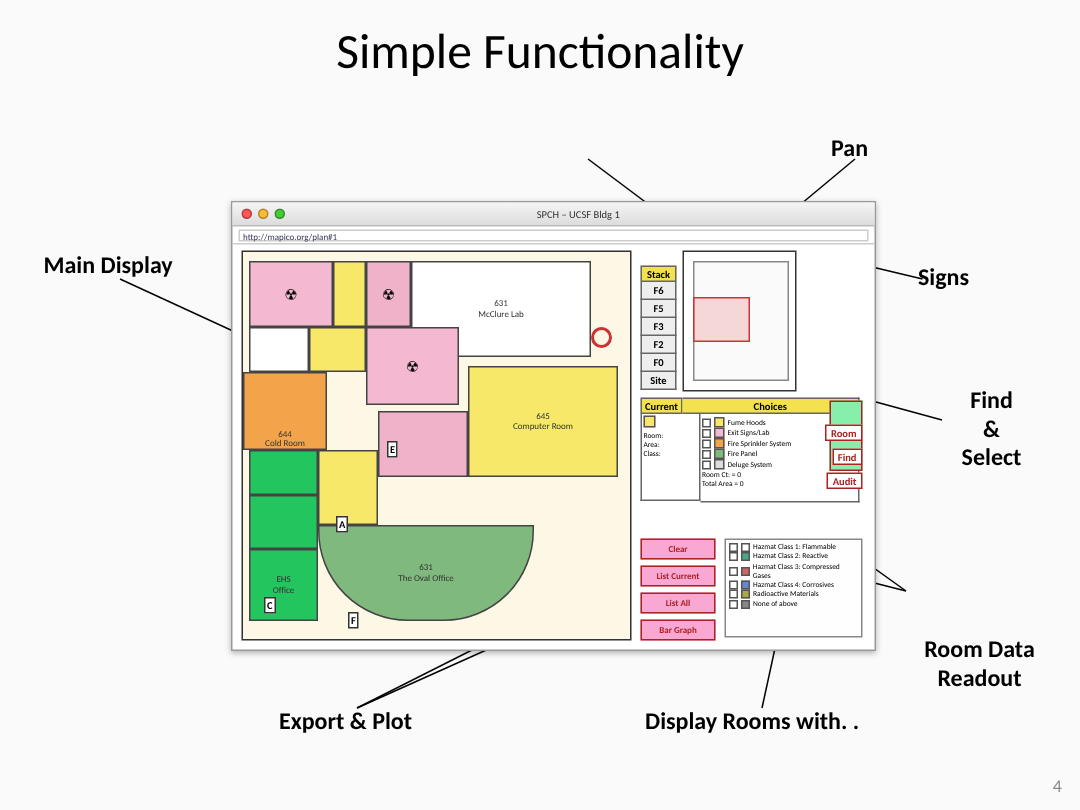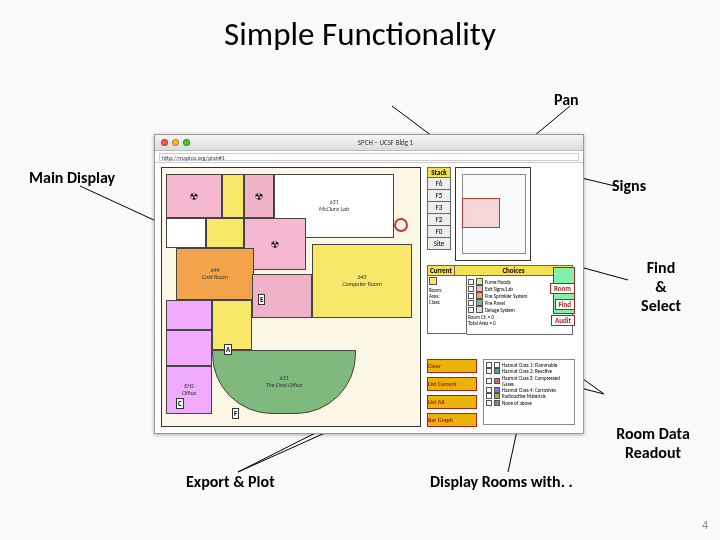--- a/index.html
+++ b/index.html
@@ -21,31 +21,31 @@
   .body { position:relative; height:270px; }
 
   
   .plan { position:absolute; left:6px; top:4px; width:260px; height:260px; border:1px solid #333; background:#fdf7e6; overflow:hidden; }
   .room { position:absolute; border:1px solid #444; font-size:6px; color:#333; display:flex; align-items:center; justify-content:center; text-align:center; }
   .r-pink { background:#f4b8d0; }
   .r-yel  { background:#f7e86a; }
   .r-org  { background:#f3a44a; }
   .r-grn  { background:#7fb97d; }
   .r-wht  { background:#fff; }
-  .r-gry  { background:#f0abfc; }
+  .r-gry  { background:#22c55e; }
   .r-pink2 { background:#efb2c9; }
   .haz { font-size:10px; color:#000; }
   .nonsmoke { width:14px; height:14px; border:2px solid #c33; border-radius:50%; position:absolute; }
   .lbl { position:absolute; font-size:7px; background:#fff; border:1px solid #333; padding:0 1px; font-weight:700;}
-  .roomtxt { font-size:6px; color:#333; line-height:1.1;font-style:italic; }
-
-  
-  .stackpanel { position:absolute; left:272px; top:4px; width:24px; }
+  .roomtxt { font-size:6px; color:#333; line-height:1.1; }
+
+  
+  .stackpanel { position:absolute; left:272px; top:14px; width:24px; }
   .stackhdr { background:#f3e14f; border:1px solid #666; font-size:7px; text-align:center; font-weight:700; }
-  .stackbtn { background:#eee; border:1px solid #666; border-top:none; font-size:7px; text-align:center; height:12px; line-height:12px; font-weight:400;}
+  .stackbtn { background:#eee; border:1px solid #666; border-top:none; font-size:7px; text-align:center; height:12px; line-height:12px; font-weight:700;}
 
   
   .minipan { position:absolute; left:300px; top:4px; width:76px; height:94px; border:1px solid #333; background:#fff; }
   .minibuilding { position:absolute; left:6px; top:6px; width:64px; height:80px; border:1px solid #888; background:#fafafa; }
   .minihl { position:absolute; left:6px; top:30px; width:38px; height:30px; border:1px solid #c33; background:rgba(240,180,180,0.5); }
 
   
   .zoompanel { position:absolute; left:380px; top:4px; width:34px; }
   .zbtn { border:1px solid #666; font-size:7px; text-align:center; height:14px; line-height:14px; font-weight:700; background:#eee; }
   .zbtn.sel { background:#db3a3a; color:#fff; }
@@ -59,21 +59,21 @@
   .tblhdr .cho { flex:1; border-left:none; }
   .curbox { border:1px solid #666; border-top:none; width:40px; height:58px; font-size:5px; padding:1px; line-height:1.2; }
   .curbox .sw { display:inline-block; width:8px; height:8px; background:#f7e86a; border:1px solid #555; margin-bottom:1px;}
   .chobox { position:absolute; left:40px; top:12px; width:106px; height:58px; border:1px solid #666; border-top:none; border-left:none; font-size:5px; padding:1px; line-height:1.2; overflow:hidden;}
   .chorow { display:flex; align-items:center; gap:2px; }
   .chosw { width:7px; height:7px; border:1px solid #555; background:#fff; }
   .cb { width:6px; height:6px; border:1px solid #555; display:inline-block;}
 
   
   .exportcol { position:absolute; left:272px; top:196px; width:50px; display:flex; flex-direction:column; gap:4px; }
-  .ebtn { border:1px solid #a22; background:#eab308; font-size:6px; color:#a22; text-align:left; font-weight:700; padding:2px 0; }
+  .ebtn { border:1px solid #a22; background:#f9a8d4; font-size:6px; color:#a22; text-align:center; font-weight:700; padding:2px 0; }
 
   
   .disppanel { position:absolute; left:328px; top:196px; width:92px; height:66px; border:1px solid #888; font-size:5px; padding:2px; line-height:1.25; overflow:hidden; background:#fefefe;}
   .disprow { display:flex; align-items:center; gap:2px; }
   .dispsw { width:6px; height:6px; border:1px solid #555; }
 
   .classbtn { position:absolute; right:8px; top:104px; border:1px solid #a22; background:#86efac; font-size:7px; color:#a22; font-weight:400; padding:18px 3px; }
   .roombtn { position:absolute; right:8px; top:120px; border:1px solid #a22; background:#fff; font-size:7px; color:#a22; font-weight:700; padding:0 3px; }
   .findbtn2 { position:absolute; right:8px; top:136px; border:1px solid #a22; background:#fff; font-size:7px; color:#a22; font-weight:700; padding:0 3px; }
   .auditbtn { position:absolute; right:8px; top:152px; border:1px solid #a22; background:#fff; font-size:7px; color:#a22; font-weight:700; padding:0 3px; }
@@ -126,21 +126,21 @@
           </div>
         <div class="room r-wht" style="left:112px; top:6px; width:120px; height:64px;">
             <div class="roomtxt">631<br>McClure Lab</div>
           </div>
         <div class="nonsmoke" style="left:232px; top:50px;"></div>
         <div class="room r-wht" style="left:4px; top:50px; width:40px; height:30px;"></div>
         <div class="room r-yel" style="left:44px; top:50px; width:38px; height:30px;"></div>
         <div class="room r-pink" style="left:82px; top:50px; width:62px; height:52px;">
             <span class="haz">☢</span>
           </div>
-        <div class="room r-org" style="left:14px; top:80px; width:78px; height:52px;">
+        <div class="room r-org" style="left:0; top:80px; width:56px; height:52px;align-items:flex-end;">
             <div class="roomtxt">644<br>Cold Room</div>
           </div>
         <div class="nonsmoke" style="left:150px; top:96px;"></div>
         <div class="room r-gry" style="left:4px; top:132px; width:46px; height:30px;"></div>
         <div class="room r-yel" style="left:50px; top:132px; width:40px; height:50px;"></div>
         <div class="room r-pink2" style="left:90px; top:106px; width:60px; height:44px;"></div>
         <div class="room r-yel" style="left:150px; top:76px; width:100px; height:74px;">
             <div class="roomtxt">645<br>Computer Room</div>
           </div>
         <div class="room r-gry" style="left:4px; top:162px; width:46px; height:36px;"></div>

